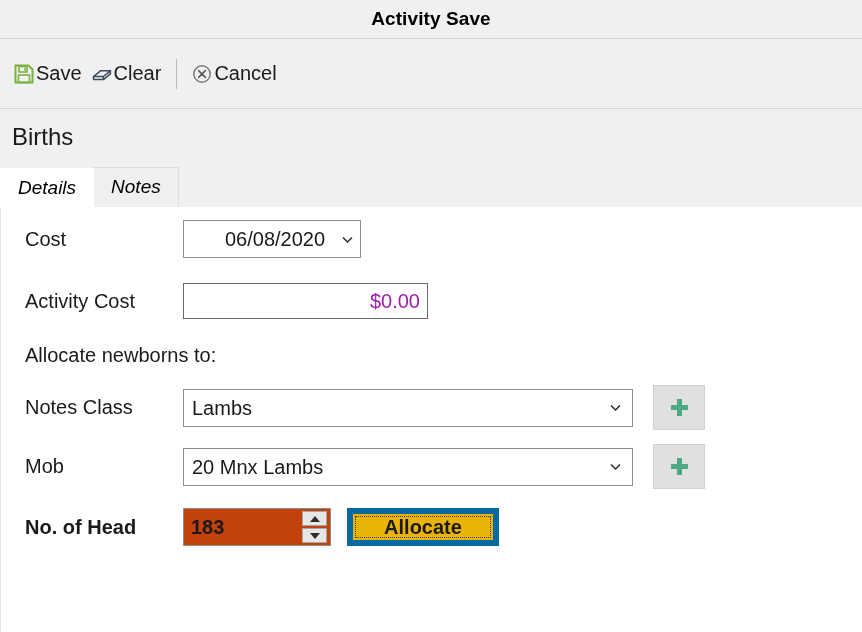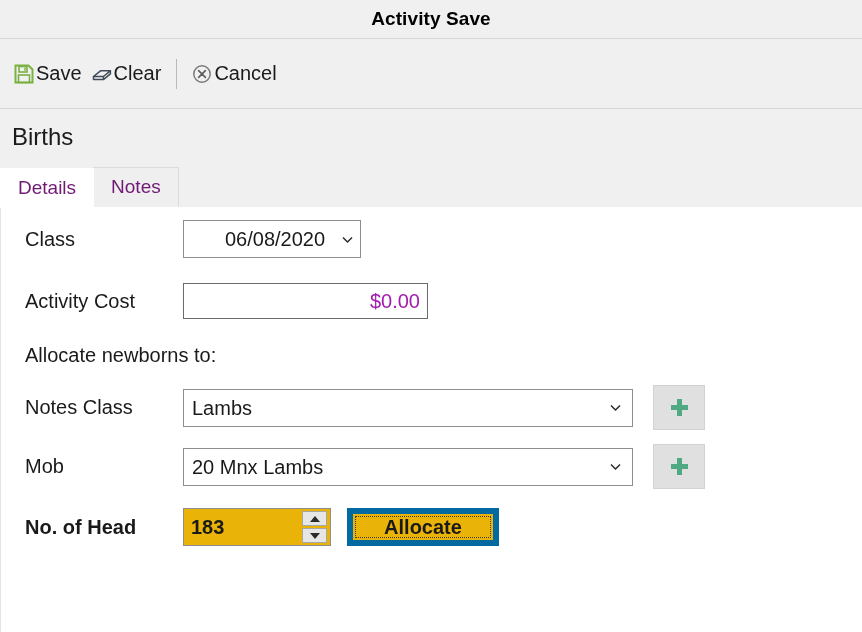--- a/index.html
+++ b/index.html
@@ -99,32 +99,33 @@
     background: #f0f0f0;
     display: flex;
     align-items: flex-end;
     padding-left: 0;
     flex: 0 0 auto;
     position: relative;
     z-index: 2;
   }
   .tab {
     font-size: 19px;
-    color: #701a75;
+    color: #000000;
     padding: 7px 17px 9px 17px;
     line-height: 1;
     cursor: default;
     position: relative;
     background: #efefef;
     border: 1px solid #dcdcdc;
     border-bottom: none;
     margin-right: -1px;
     min-height: 40px;
     display: flex;
     align-items: center;
+    font-style: italic;
   }
   .tab.active {
     background: #ffffff;
     border-color: #ffffff;
     margin-bottom: -1px;
     padding-bottom: 10px;
     z-index: 3;
   }
 
   
@@ -232,21 +233,21 @@
   }
   .plus-glyph::before { left: 6px; top: 0; width: 5px; height: 17px; }
   .plus-glyph::after  { top: 6px; left: 0; height: 5px; width: 17px; }
 
   
   .row-head { height: 62px; font-weight: bold; }
   .row-head .lbl { width: 158px; }
   .spinner {
     width: 148px;
     height: 38px;
-    background: #eab308;
+    background: #c2410c;
     border: 1px solid #8d8d8d;
     display: flex;
     align-items: stretch;
     overflow: hidden;
   }
   .spinner .sp-val {
     flex: 1 1 auto;
     display: flex;
     align-items: center;
     padding-left: 7px;
@@ -360,21 +361,21 @@
       <span>Details</span>
     </div>
     <div class="tab">
       <span>Notes</span>
     </div>
   </div>
 
   <div class="content">
 
     <div class="form-row row-date">
-      <span class="lbl">Class</span>
+      <span class="lbl">Cost</span>
       <div class="select-box date-select">
         <span class="val">06/08/2020</span>
         <span class="chev">
           <svg width="15" height="15" viewBox="0 0 15 15">
             <path d="M3 5.5 L7.5 10 L12 5.5" fill="none" stroke="#2b2b2b" stroke-width="1.5"></path>
           </svg>
         </span>
       </div>
     </div>
 

